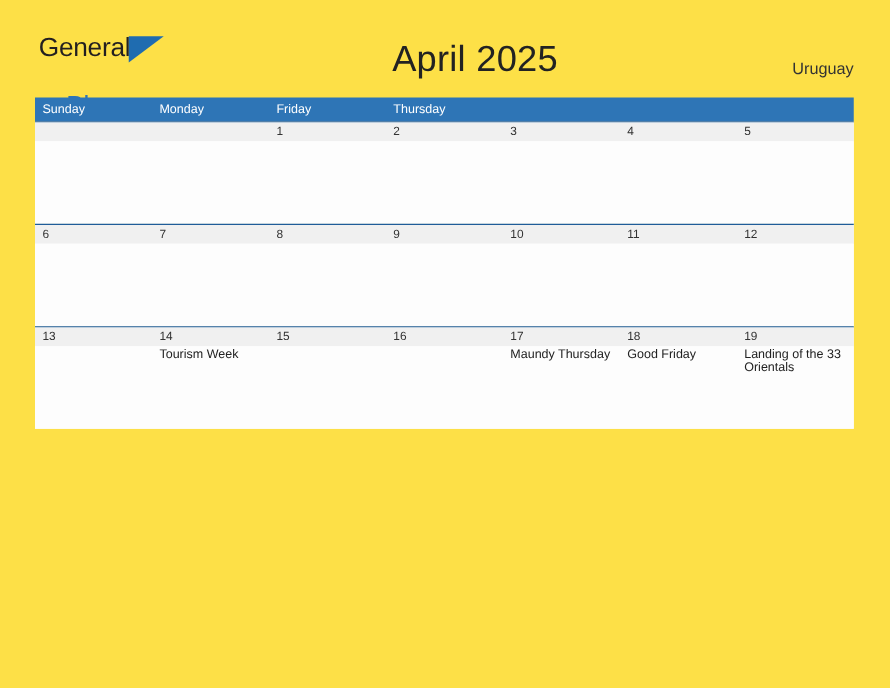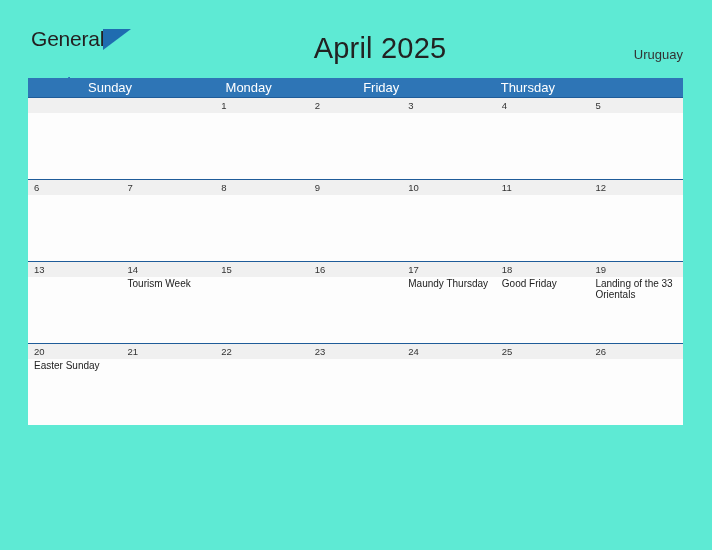--- a/index.html
+++ b/index.html
@@ -12,21 +12,21 @@
     background: #ffffff;
     font-family: "Liberation Sans", sans-serif;
     -webkit-font-smoothing: antialiased;
     overflow: hidden;
   }
 
   .page {
     position: relative;
     width: 712px;
     height: 550px;
-    background: #5eead4;
+    background: #fde047;
   }
 
   
   .top-bar {
     position: absolute;
     left: 0;
     top: 0;
     width: 712px;
     height: 78px;
   }
@@ -98,26 +98,25 @@
 
   .weekday-row {
     display: flex;
     width: 655px;
     height: 19px;
     background: #2e75b6;
   }
   .weekday-cell {
     width: 93.57px;
     box-sizing: border-box;
-    padding-left: 16px;
+    padding-left: 6px;
     display: flex;
     align-items: center;
-    font-size: 13px;
+    font-size: 10px;
     color: #ffffff;
-    margin-left: 44px;
   }
 
   .week-row {
     width: 655px;
     border-top: 1.4px solid #1f5c99;
     background: #fdfdfd;
   }
   .week-row:first-of-type {
     border-top: none;
   }
@@ -242,37 +241,17 @@
         <div class="event-cell"></div>
         <div class="event-cell">Tourism Week</div>
         <div class="event-cell"></div>
         <div class="event-cell"></div>
         <div class="event-cell">Maundy Thursday</div>
         <div class="event-cell">Good Friday</div>
         <div class="event-cell">Landing of the 33 Orientals</div>
       </div>
     </div>
 
-    <div class="week-row">
-      <div class="date-strip">
-        <div class="date-cell">20</div>
-        <div class="date-cell">21</div>
-        <div class="date-cell">22</div>
-        <div class="date-cell">23</div>
-        <div class="date-cell">24</div>
-        <div class="date-cell">25</div>
-        <div class="date-cell">26</div>
-      </div>
-      <div class="event-strip">
-        <div class="event-cell">Easter Sunday</div>
-        <div class="event-cell"></div>
-        <div class="event-cell"></div>
-        <div class="event-cell"></div>
-        <div class="event-cell"></div>
-        <div class="event-cell"></div>
-        <div class="event-cell"></div>
-      </div>
-    </div>
 
 
   </div>
 
 </div>
 
 </body></html>

